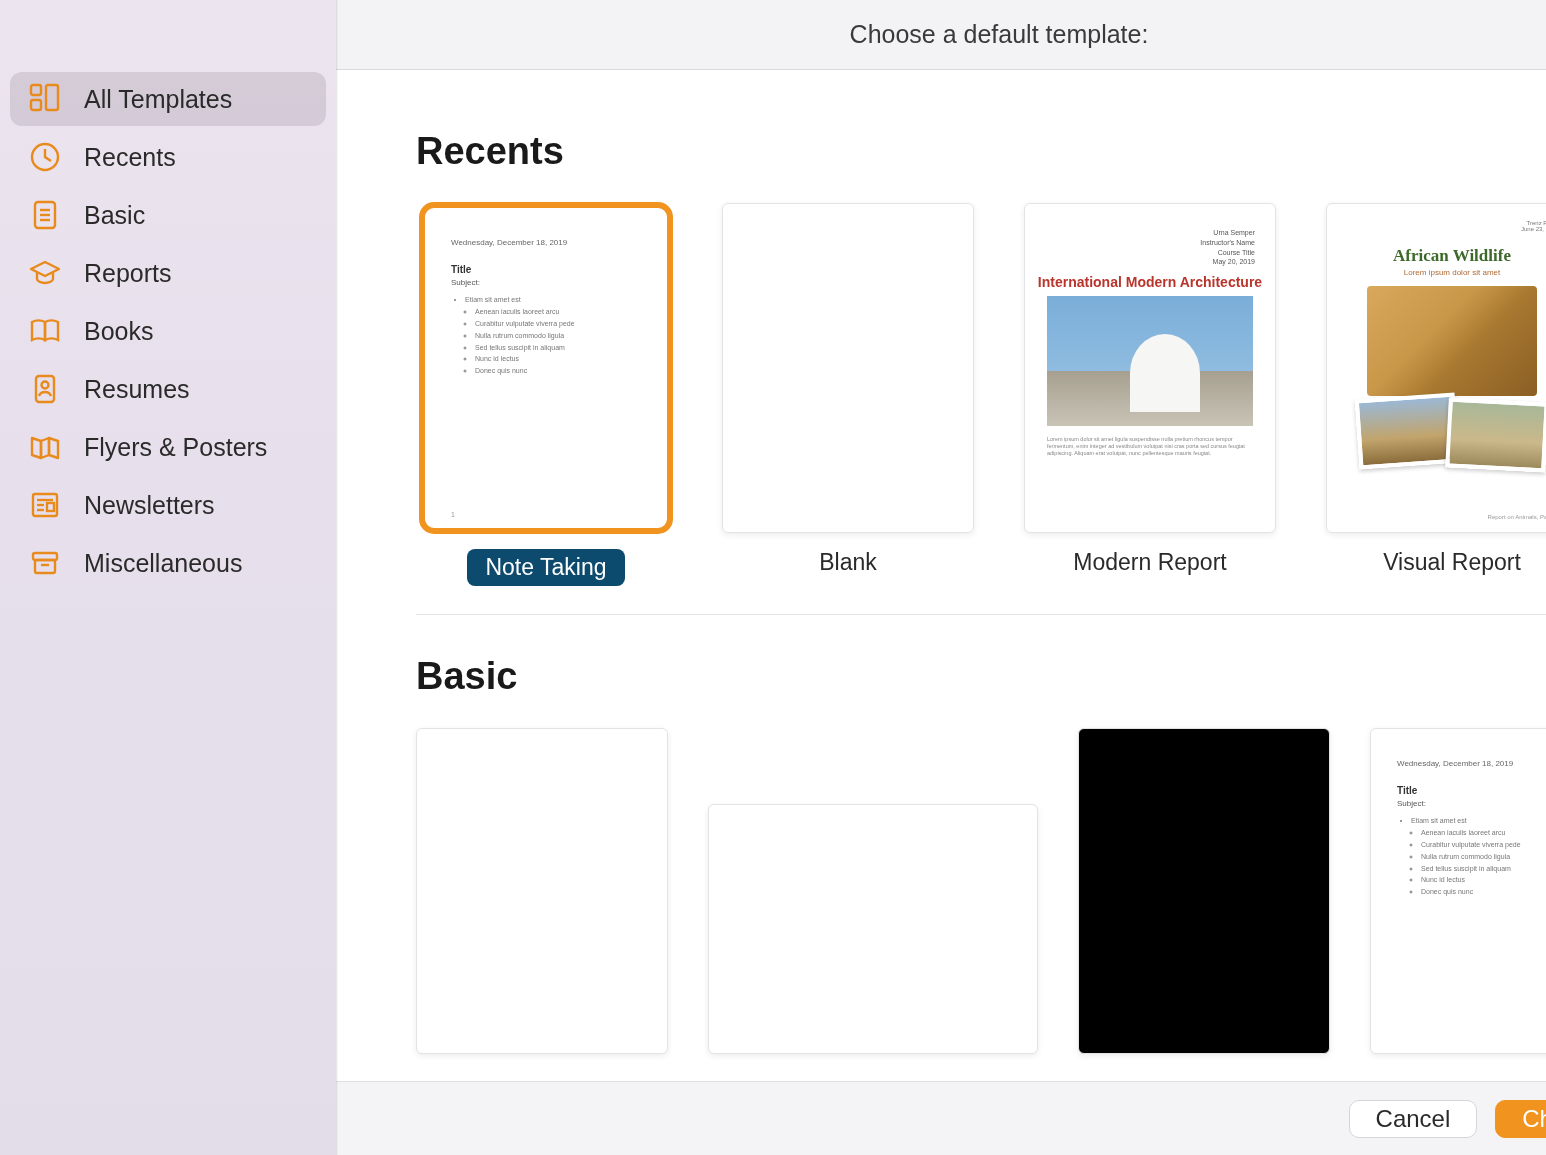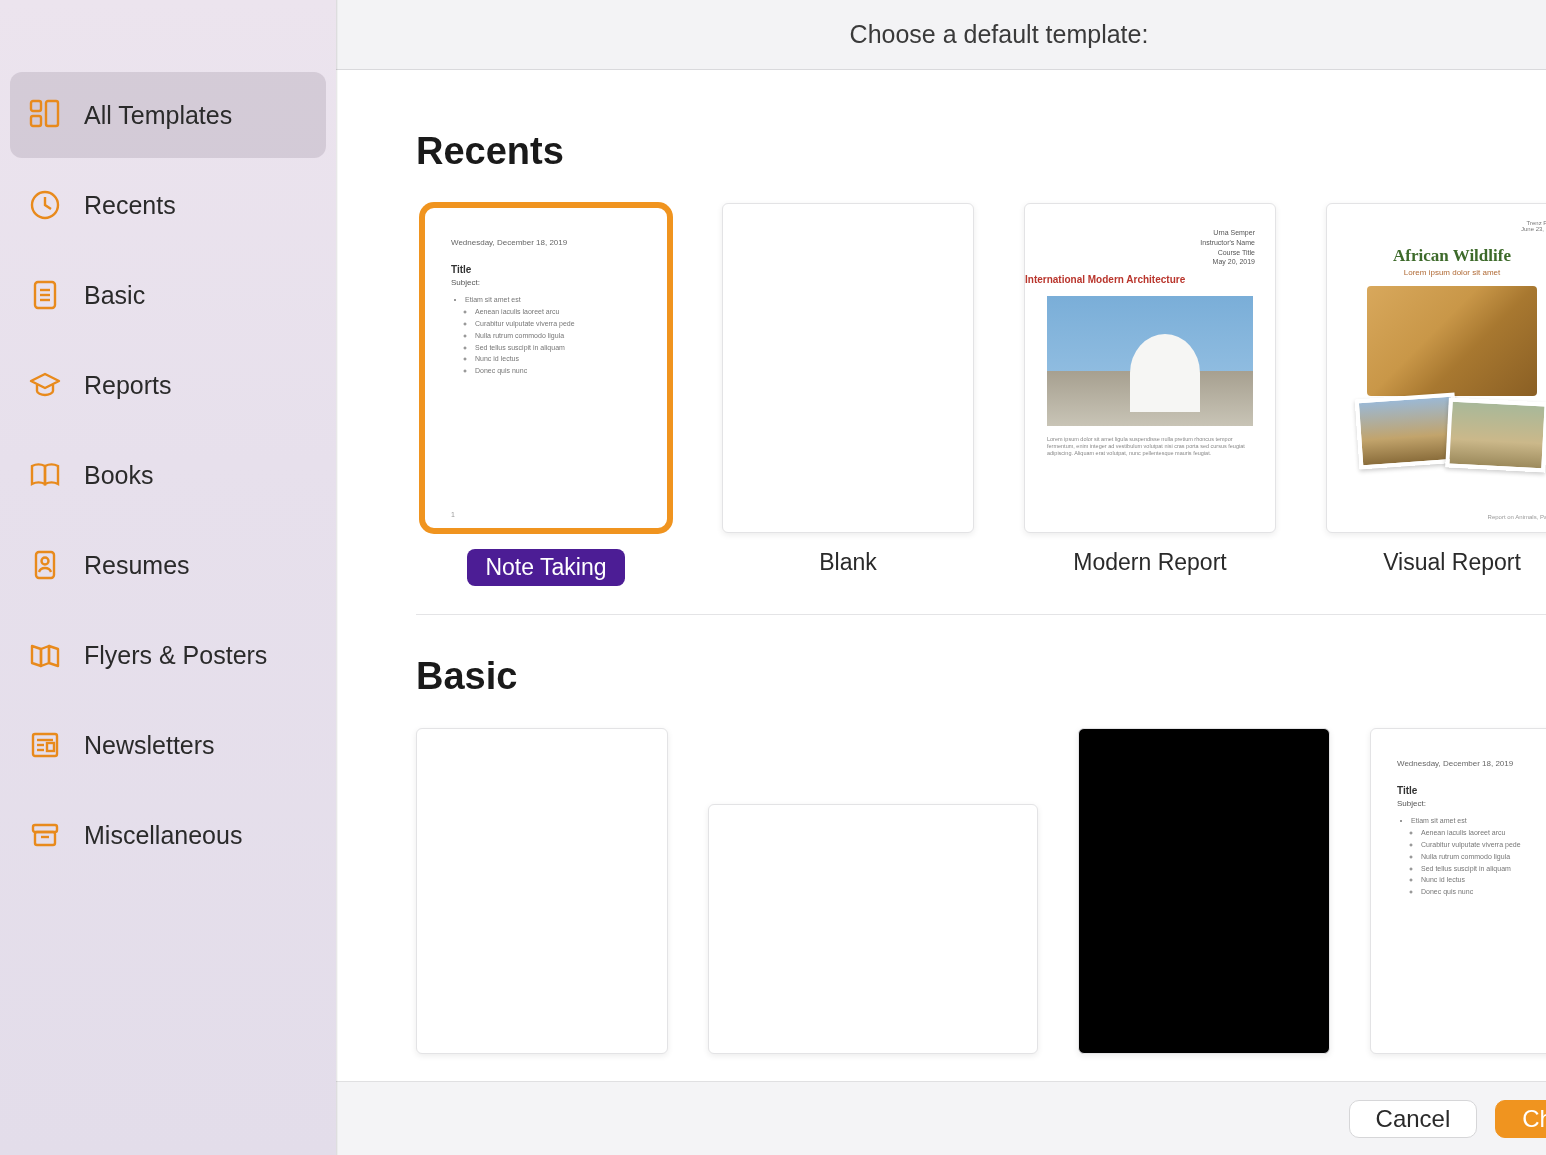--- a/index.html
+++ b/index.html
@@ -14,21 +14,21 @@
 }
 .sidebar {
   width: 336px;
   background: linear-gradient(180deg, #ece4ee 0%, #e7e0ec 40%, #e3ddea 100%);
   padding: 72px 10px 10px 10px;
   flex-shrink: 0;
 }
 .sidebar-item {
   display: flex;
   align-items: center;
-  padding: 24px 16px;
+  padding: 8px 16px;
   border-radius: 12px;
   cursor: pointer;
   margin-bottom: 4px;
   gap: 20px;
 }
 .sidebar-item.active {
   background: rgba(130,120,135,0.22);
 }
 .sidebar-item .icon {
   width: 38px;
@@ -103,37 +103,37 @@
   border: 5px solid #f0941f;
   border-radius: 14px;
   box-shadow: 0 0 0 1px #f0941f;
 }
 .template-label {
   margin-top: 16px;
   font-size: 23px;
   color: #2a2a2a;
 }
 .template-card.selected .template-label {
-  background: #4c1d95;
+  background: #0c4a6e;
   color: #ffffff;
   padding: 5px 18px;
   border-radius: 8px;
   font-weight: 500;
 }
 
 .nt-date { position:absolute; top:30px; left:26px; font-size:8px; color:#666; }
 .nt-title { position:absolute; top:56px; left:26px; font-size:10px; font-weight:600; color:#333; }
 .nt-subject { position:absolute; top:70px; left:26px; font-size:8px; color:#555;text-align:center; }
 .nt-bullets { position:absolute; top:86px; left:30px; font-size:7px; color:#777; line-height:1.7; }
 .nt-bullets li { list-style: disc; margin-left: 10px; }
 .nt-bullets .sub { margin-left: 20px; list-style: circle; }
 .nt-pagenum { position:absolute; bottom:10px; left:26px; font-size:7px; color:#999; }
 
 .mr-meta { position:absolute; top:24px; right:20px; font-size:7px; text-align:right; color:#555; line-height:1.4; }
-.mr-title { position:absolute; top:70px; left:0; right:0; text-align:left; font-size:10px; font-weight:700; color:#b9352c; }
+.mr-title { position:absolute; top:70px; left:0; right:0; text-align:center; font-size:14px; font-weight:700; color:#b9352c; }
 .mr-img { position:absolute; top:92px; left:22px; right:22px; height:130px; background: linear-gradient(180deg,#7aaed8 0%,#8fbce0 58%,#a7a090 58%,#c8c4b6 100%); }
 .mr-bldg { position:absolute; top:130px; left:105px; width:70px; height:78px; background:#f6f6f4; border-radius:50% 50% 0 0; }
 .mr-para { position:absolute; top:232px; left:22px; right:22px; font-size:5.5px; color:#888; line-height:1.3; }
 
 .vr-meta { position:absolute; top:16px; right:18px; font-size:6px; text-align:right; color:#777; }
 .vr-title { position:absolute; top:42px; left:0; right:0; text-align:center; font-size:17px; font-weight:700; color:#3d6a2a; font-family: Georgia, serif; }
 .vr-sub { position:absolute; top:64px; left:0; right:0; text-align:center; font-size:8px; color:#b06a35; }
 .vr-giraffe { position:absolute; top:82px; left:40px; right:40px; height:110px; background: linear-gradient(135deg,#d8a85c 0%,#c99748 40%,#a87830 60%,#8a5f24 100%); border-radius:4px; }
 .vr-photos { position:absolute; top:188px; left:30px; right:30px; height:84px; }
 .vr-p1 { position:absolute; left:0; top:4px; width:100px; height:70px; background:linear-gradient(180deg,#9bb8d4 0%,#c2a46c 60%,#8a6d3b 100%); border:4px solid #fff; box-shadow:0 2px 4px rgba(0,0,0,0.2); transform:rotate(-4deg); }

